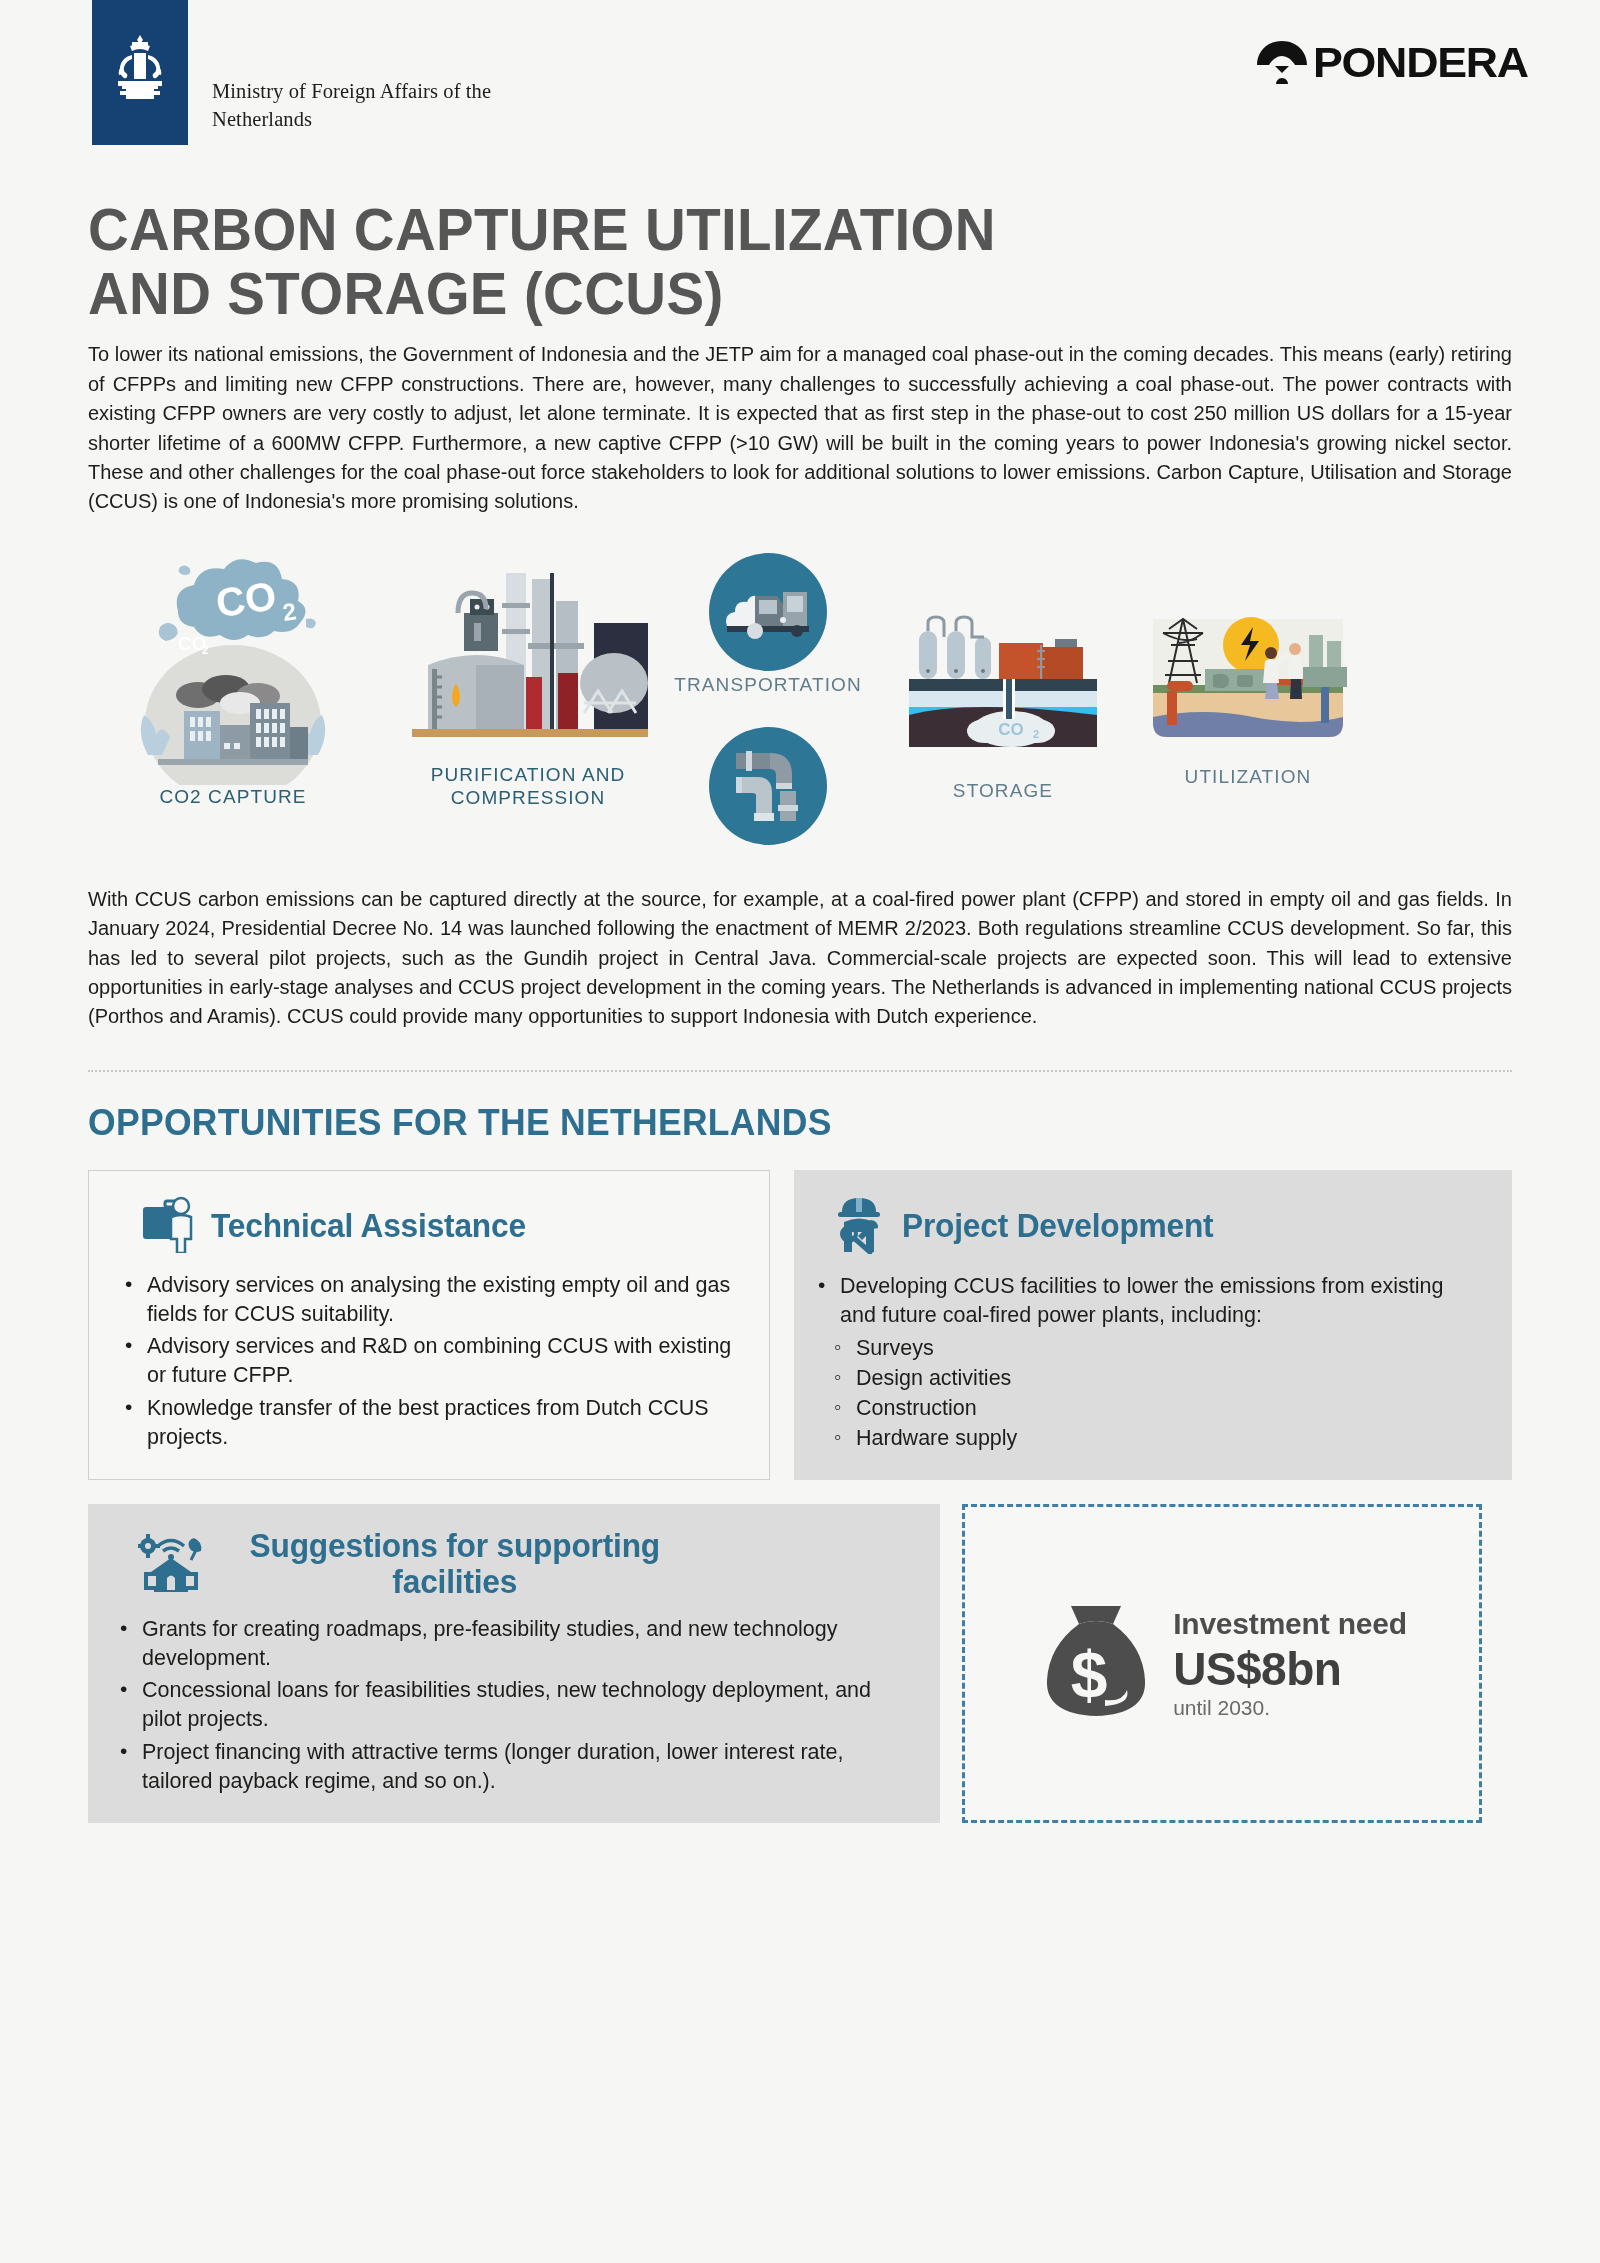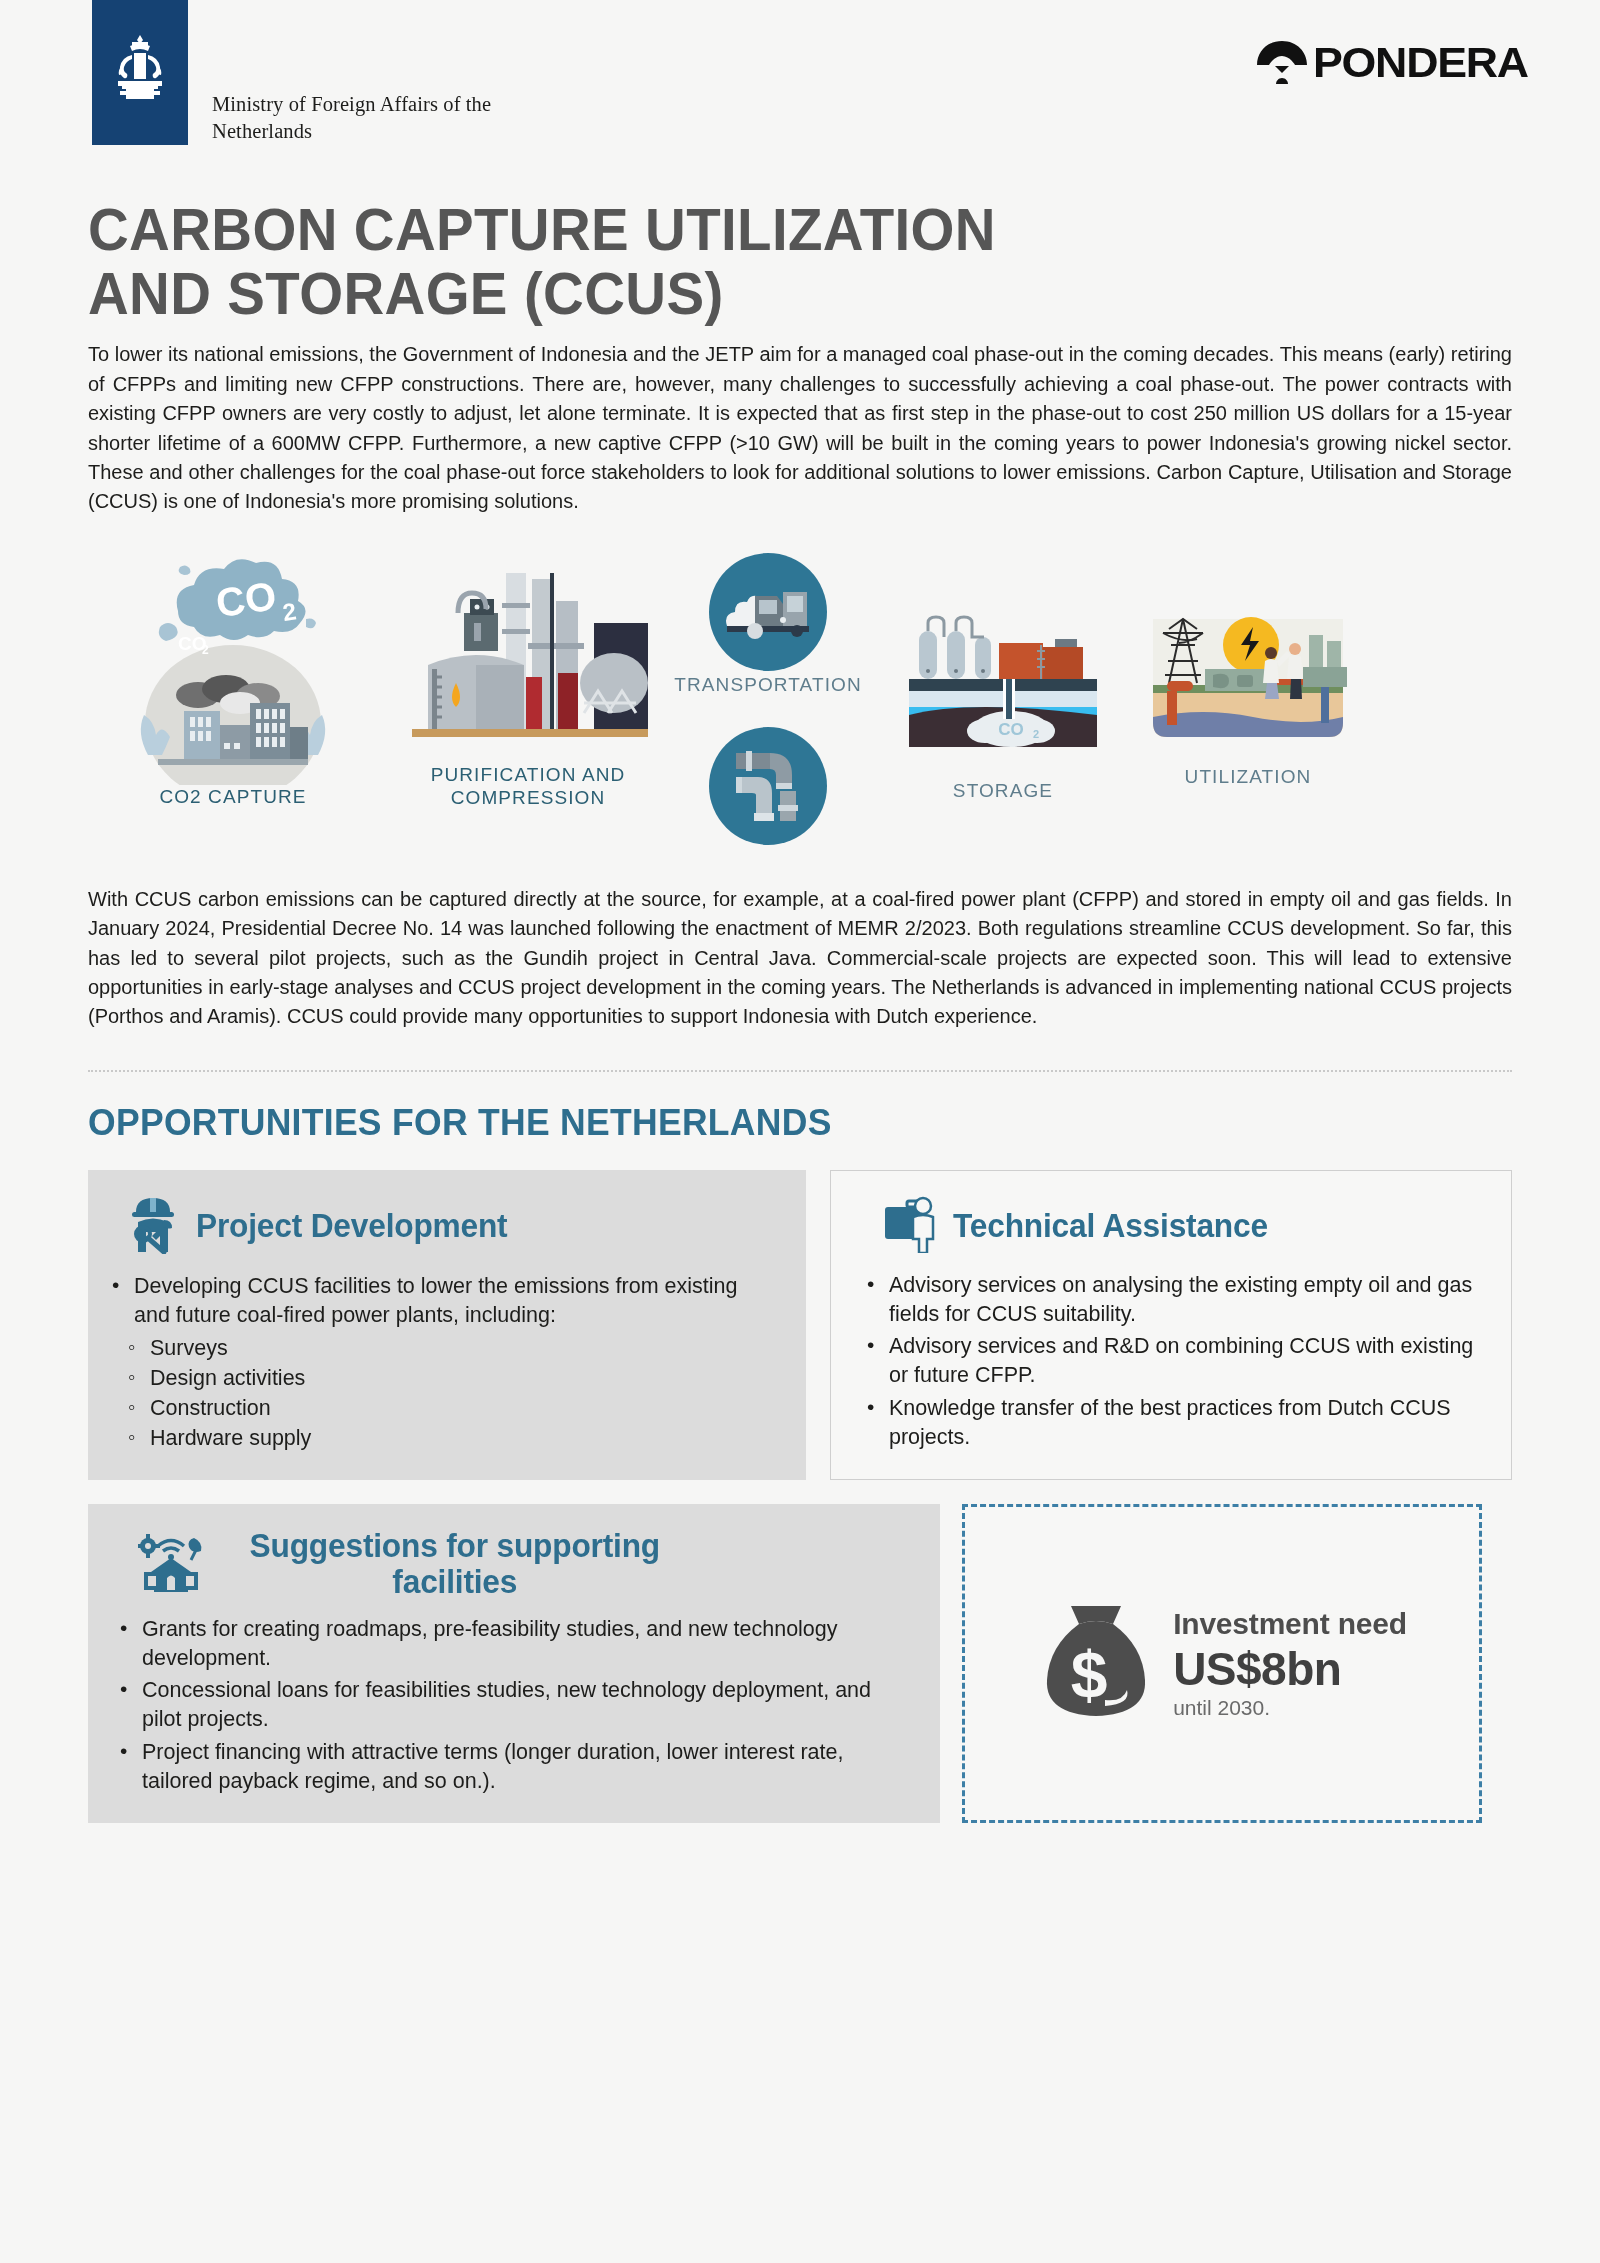--- a/index.html
+++ b/index.html
@@ -19,21 +19,21 @@
   
   .header {
     position: relative;
     height: 150px;
   }
   .ministry-logo {
     position: absolute;
     left: 92px;
     top: 0;
     display: flex;
-    align-items: flex-end;
+    align-items: center;
   }
   .ministry-bar {
     width: 96px;
     height: 145px;
     background: #154273;
     display: flex;
     align-items: center;
     justify-content: center;
   }
   .ministry-crest { width: 64px; height: 88px; }
@@ -489,20 +489,39 @@
   </div>
 
   <p class="body-par second">With CCUS carbon emissions can be captured directly at the source, for example, at a coal-fired power plant (CFPP) and stored in empty oil and gas fields. In January 2024, Presidential Decree No. 14 was launched following the enactment of MEMR 2/2023. Both regulations streamline CCUS development. So far, this has led to several pilot projects, such as the Gundih project in Central Java. Commercial-scale projects are expected soon. This will lead to extensive opportunities in early-stage analyses and CCUS project development in the coming years. The Netherlands is advanced in implementing national CCUS projects (Porthos and Aramis). CCUS could provide many opportunities to support Indonesia with Dutch experience.</p>
 
   <div class="dotted-divider"></div>
 
   <h2 class="section-head">OPPORTUNITIES FOR THE NETHERLANDS</h2>
 
   <div class="cards-row">
 
+    <div class="card outlined" style="width:682px;">
+      <div class="card-head">
+        <span class="card-icon">
+          <svg width="56" height="58" viewBox="0 0 56 58">
+            <rect x="24" y="6" width="12" height="6" rx="2" fill="none" stroke="#2e6e8e" stroke-width="3"></rect>
+            <rect x="2" y="12" width="34" height="32" rx="3" fill="#2e6e8e"></rect>
+            <circle cx="40" cy="11" r="8" fill="#f7f7f6" stroke="#2e6e8e" stroke-width="2.5"></circle>
+            <path d="M30 22 q10 -4 20 0 v22 h-6 v14 h-8 v-14 h-6z" fill="#f7f7f6" stroke="#2e6e8e" stroke-width="2.5"></path>
+          </svg>
+        </span>
+        <span class="card-title">Technical Assistance</span>
+      </div>
+      <ul class="bullets">
+        <li>Advisory services on analysing the existing empty oil and gas fields for CCUS suitability.</li>
+        <li>Advisory services and R&amp;D on combining CCUS with existing or future CFPP.</li>
+        <li>Knowledge transfer of the best practices from Dutch CCUS projects.</li>
+      </ul>
+    </div>
+
     <div class="card filled" style="width:718px;">
       <div class="card-head" style="padding-left:10px;">
         <span class="card-icon">
           <svg width="58" height="60" viewBox="0 0 58 60">
             <path d="M12 18 q0 -14 17 -14 q17 0 17 14 z" fill="#2e6e8e"></path>
             <rect x="8" y="18" width="42" height="5" rx="2.5" fill="#2e6e8e"></rect>
             <path d="M26 4 h6 v14 h-6z" fill="#7fb3cc"></path>
             <path d="M14 28 q15 -7 30 0 v30 h-8 v-20 h-14 v20 h-8z" fill="#2e6e8e"></path>
             <circle cx="19" cy="40" r="7" fill="none" stroke="#2e6e8e" stroke-width="4"></circle>
             <path d="M24 44 l16 14" stroke="#2e6e8e" stroke-width="5" stroke-linecap="round"></path>
@@ -513,39 +532,20 @@
         <span class="card-title">Project Development</span>
       </div>
       <ul class="bullets" style="padding-left:18px;">
         <li>Developing CCUS facilities to lower the emissions from existing and future coal-fired power plants, including:</li>
       </ul>
       <ul class="subbullets">
         <li>Surveys</li>
         <li>Design activities</li>
         <li>Construction</li>
         <li>Hardware supply</li>
-      </ul>
-    </div>
-
-    <div class="card outlined" style="width:682px;">
-      <div class="card-head">
-        <span class="card-icon">
-          <svg width="56" height="58" viewBox="0 0 56 58">
-            <rect x="24" y="6" width="12" height="6" rx="2" fill="none" stroke="#2e6e8e" stroke-width="3"></rect>
-            <rect x="2" y="12" width="34" height="32" rx="3" fill="#2e6e8e"></rect>
-            <circle cx="40" cy="11" r="8" fill="#f7f7f6" stroke="#2e6e8e" stroke-width="2.5"></circle>
-            <path d="M30 22 q10 -4 20 0 v22 h-6 v14 h-8 v-14 h-6z" fill="#f7f7f6" stroke="#2e6e8e" stroke-width="2.5"></path>
-          </svg>
-        </span>
-        <span class="card-title">Technical Assistance</span>
-      </div>
-      <ul class="bullets">
-        <li>Advisory services on analysing the existing empty oil and gas fields for CCUS suitability.</li>
-        <li>Advisory services and R&amp;D on combining CCUS with existing or future CFPP.</li>
-        <li>Knowledge transfer of the best practices from Dutch CCUS projects.</li>
       </ul>
     </div>
   </div>
 
   <div class="bottom-row">
 
     <div class="card filled" style="width:852px;">
       <div class="card-head" style="padding-left:24px; gap:30px; align-items:center;">
         <span class="card-icon">
           <svg width="66" height="64" viewBox="0 0 66 64">

